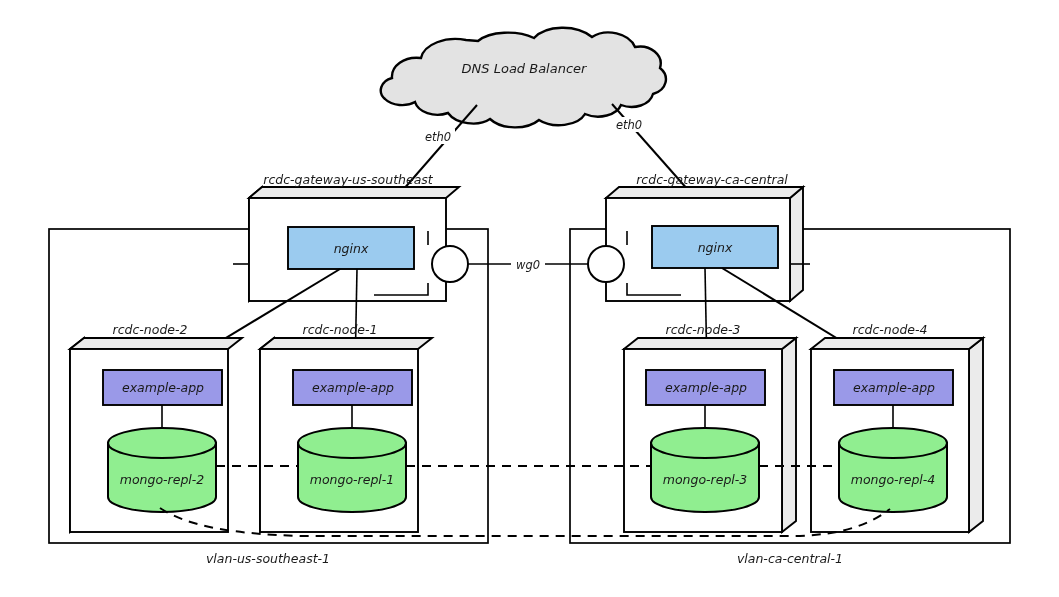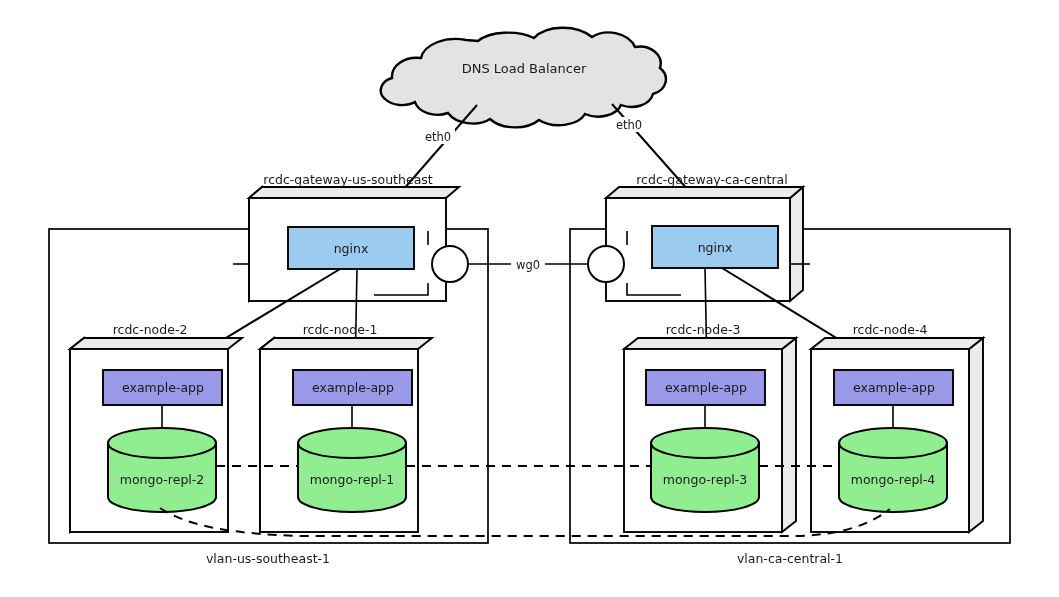--- a/index.html
+++ b/index.html
@@ -10,20 +10,21 @@
   body {
     width: 1059px;
     height: 597px;
     font-family: "DejaVu Sans", "Liberation Sans", sans-serif;
     overflow: hidden;
   }
   #diagram-root {
     position: relative;
     width: 1003px;
     height: 597px;
+    font-style: italic;
   }
   svg#net-diagram {
     display: block;
     width: 1059px;
     height: 597px;
   }
   .lbl {
     font-family: "DejaVu Sans", "Liberation Sans", sans-serif;
     font-size: 12.5px;
     fill: #1a1a1a;

